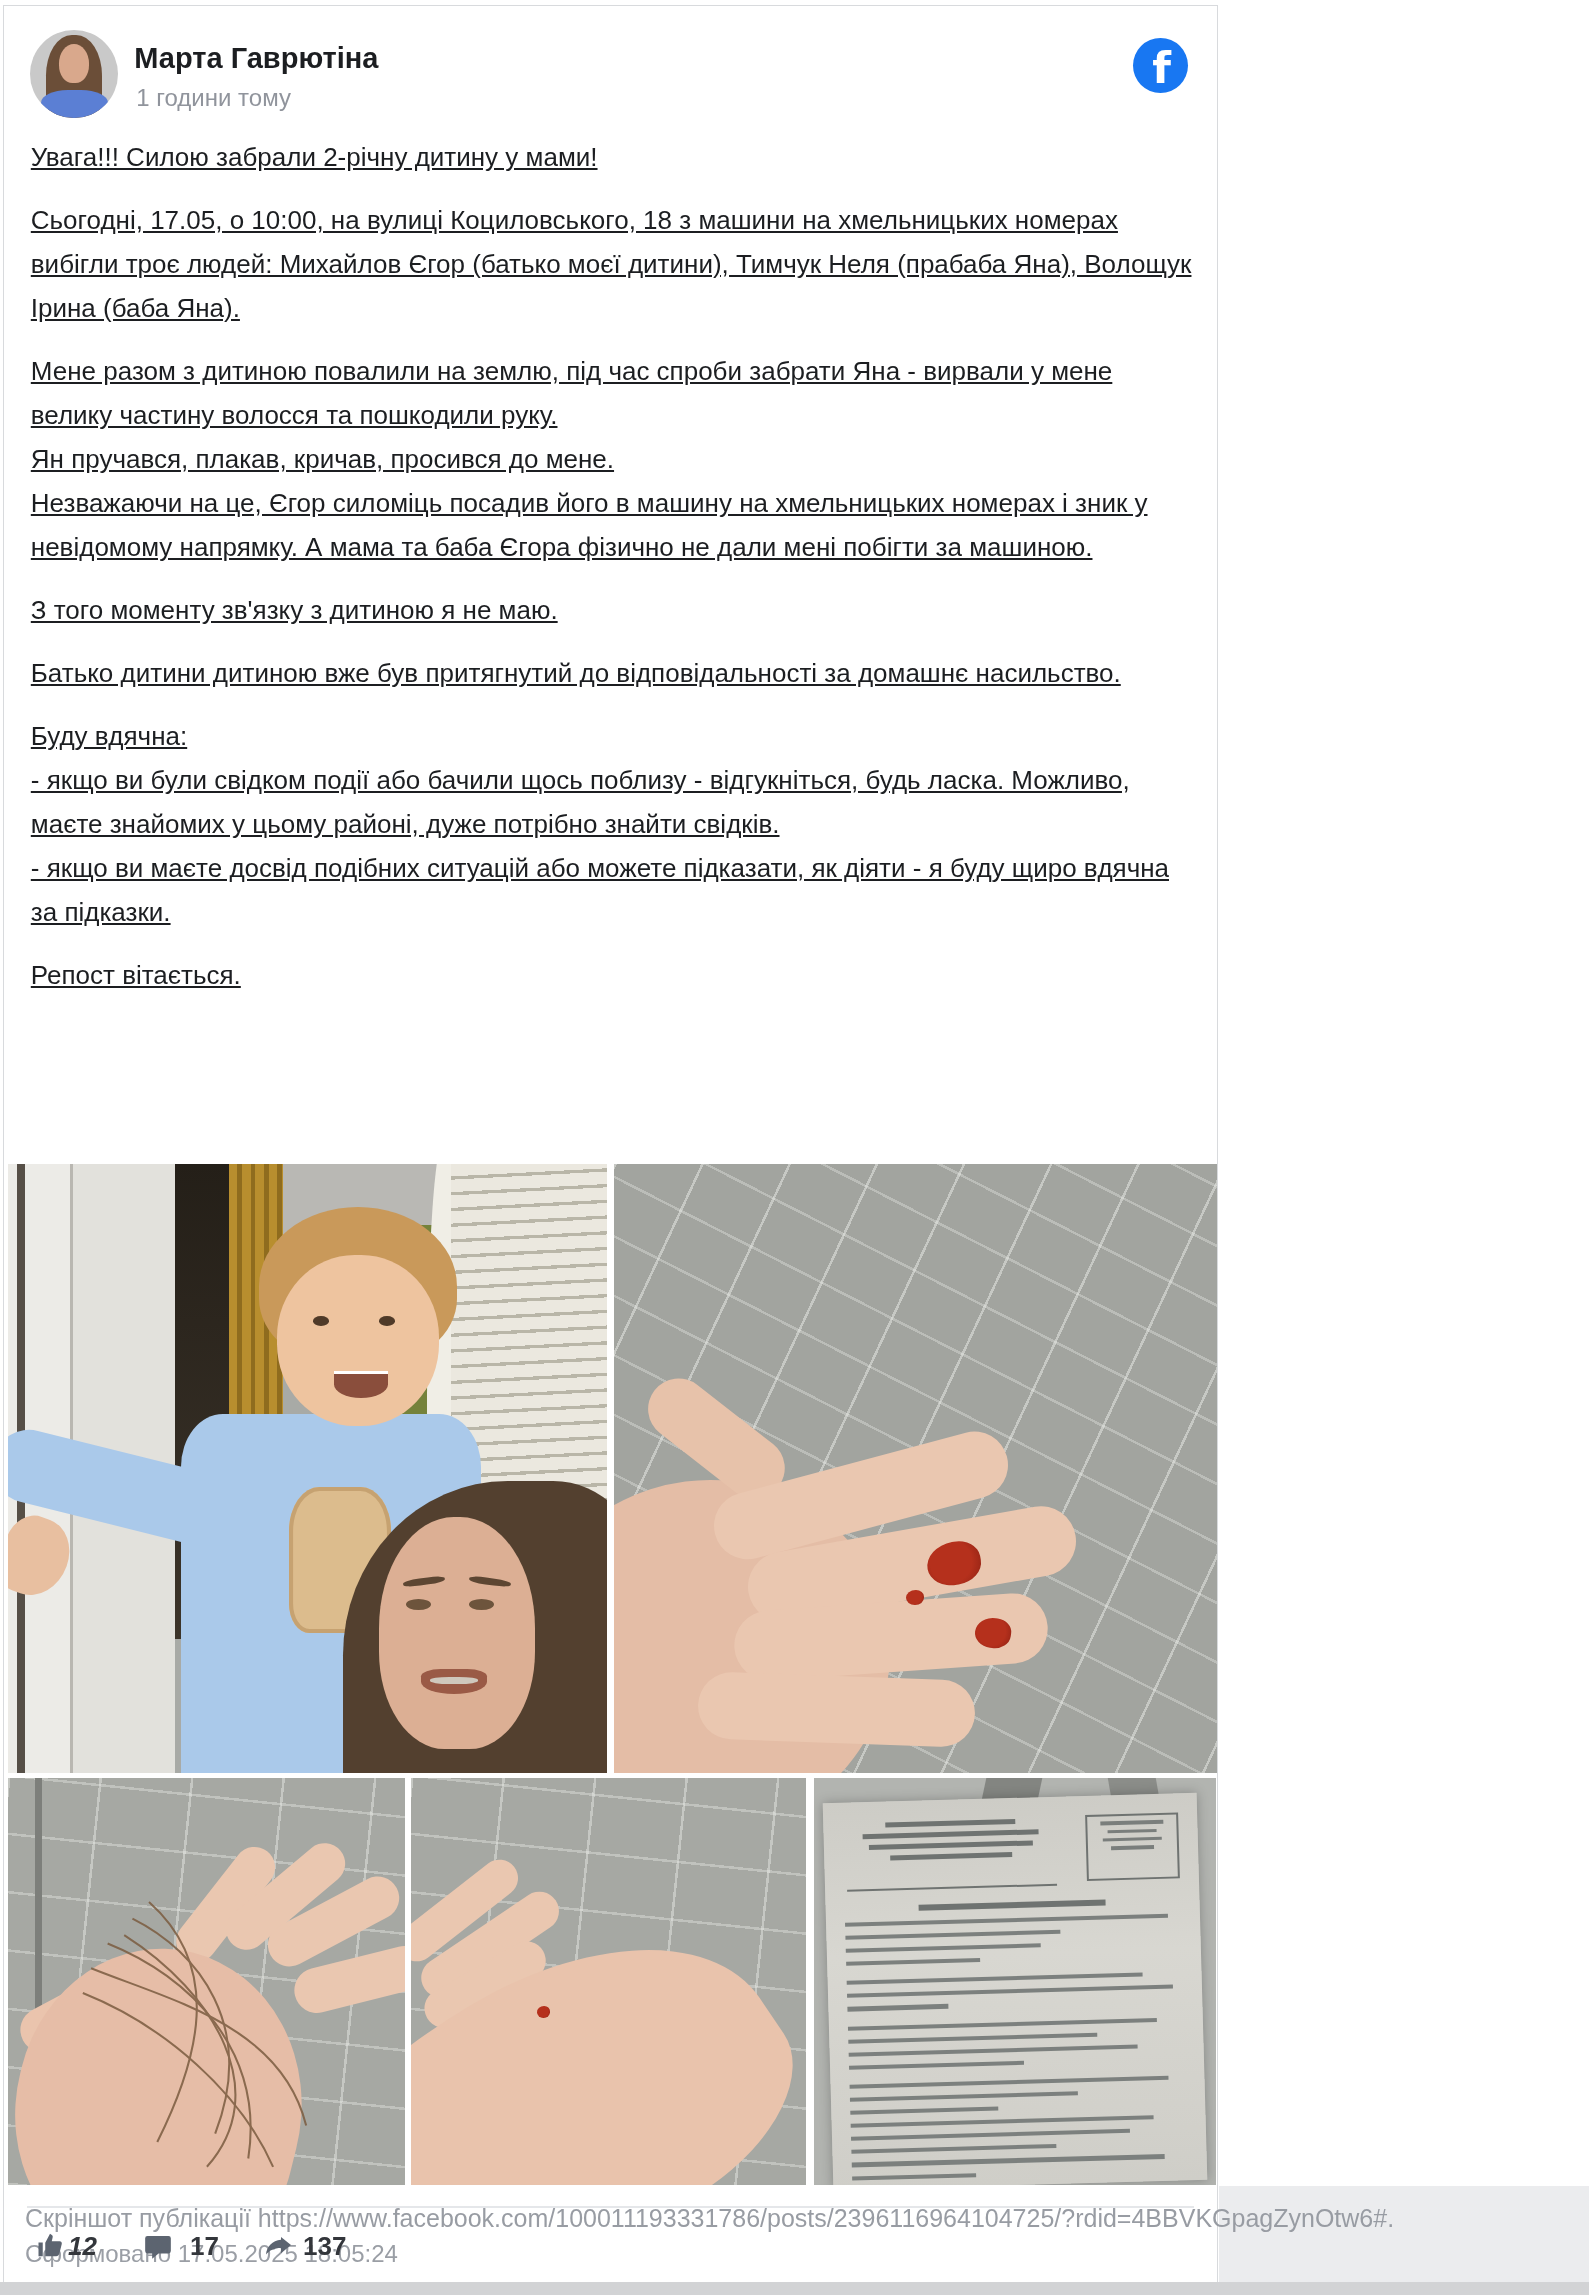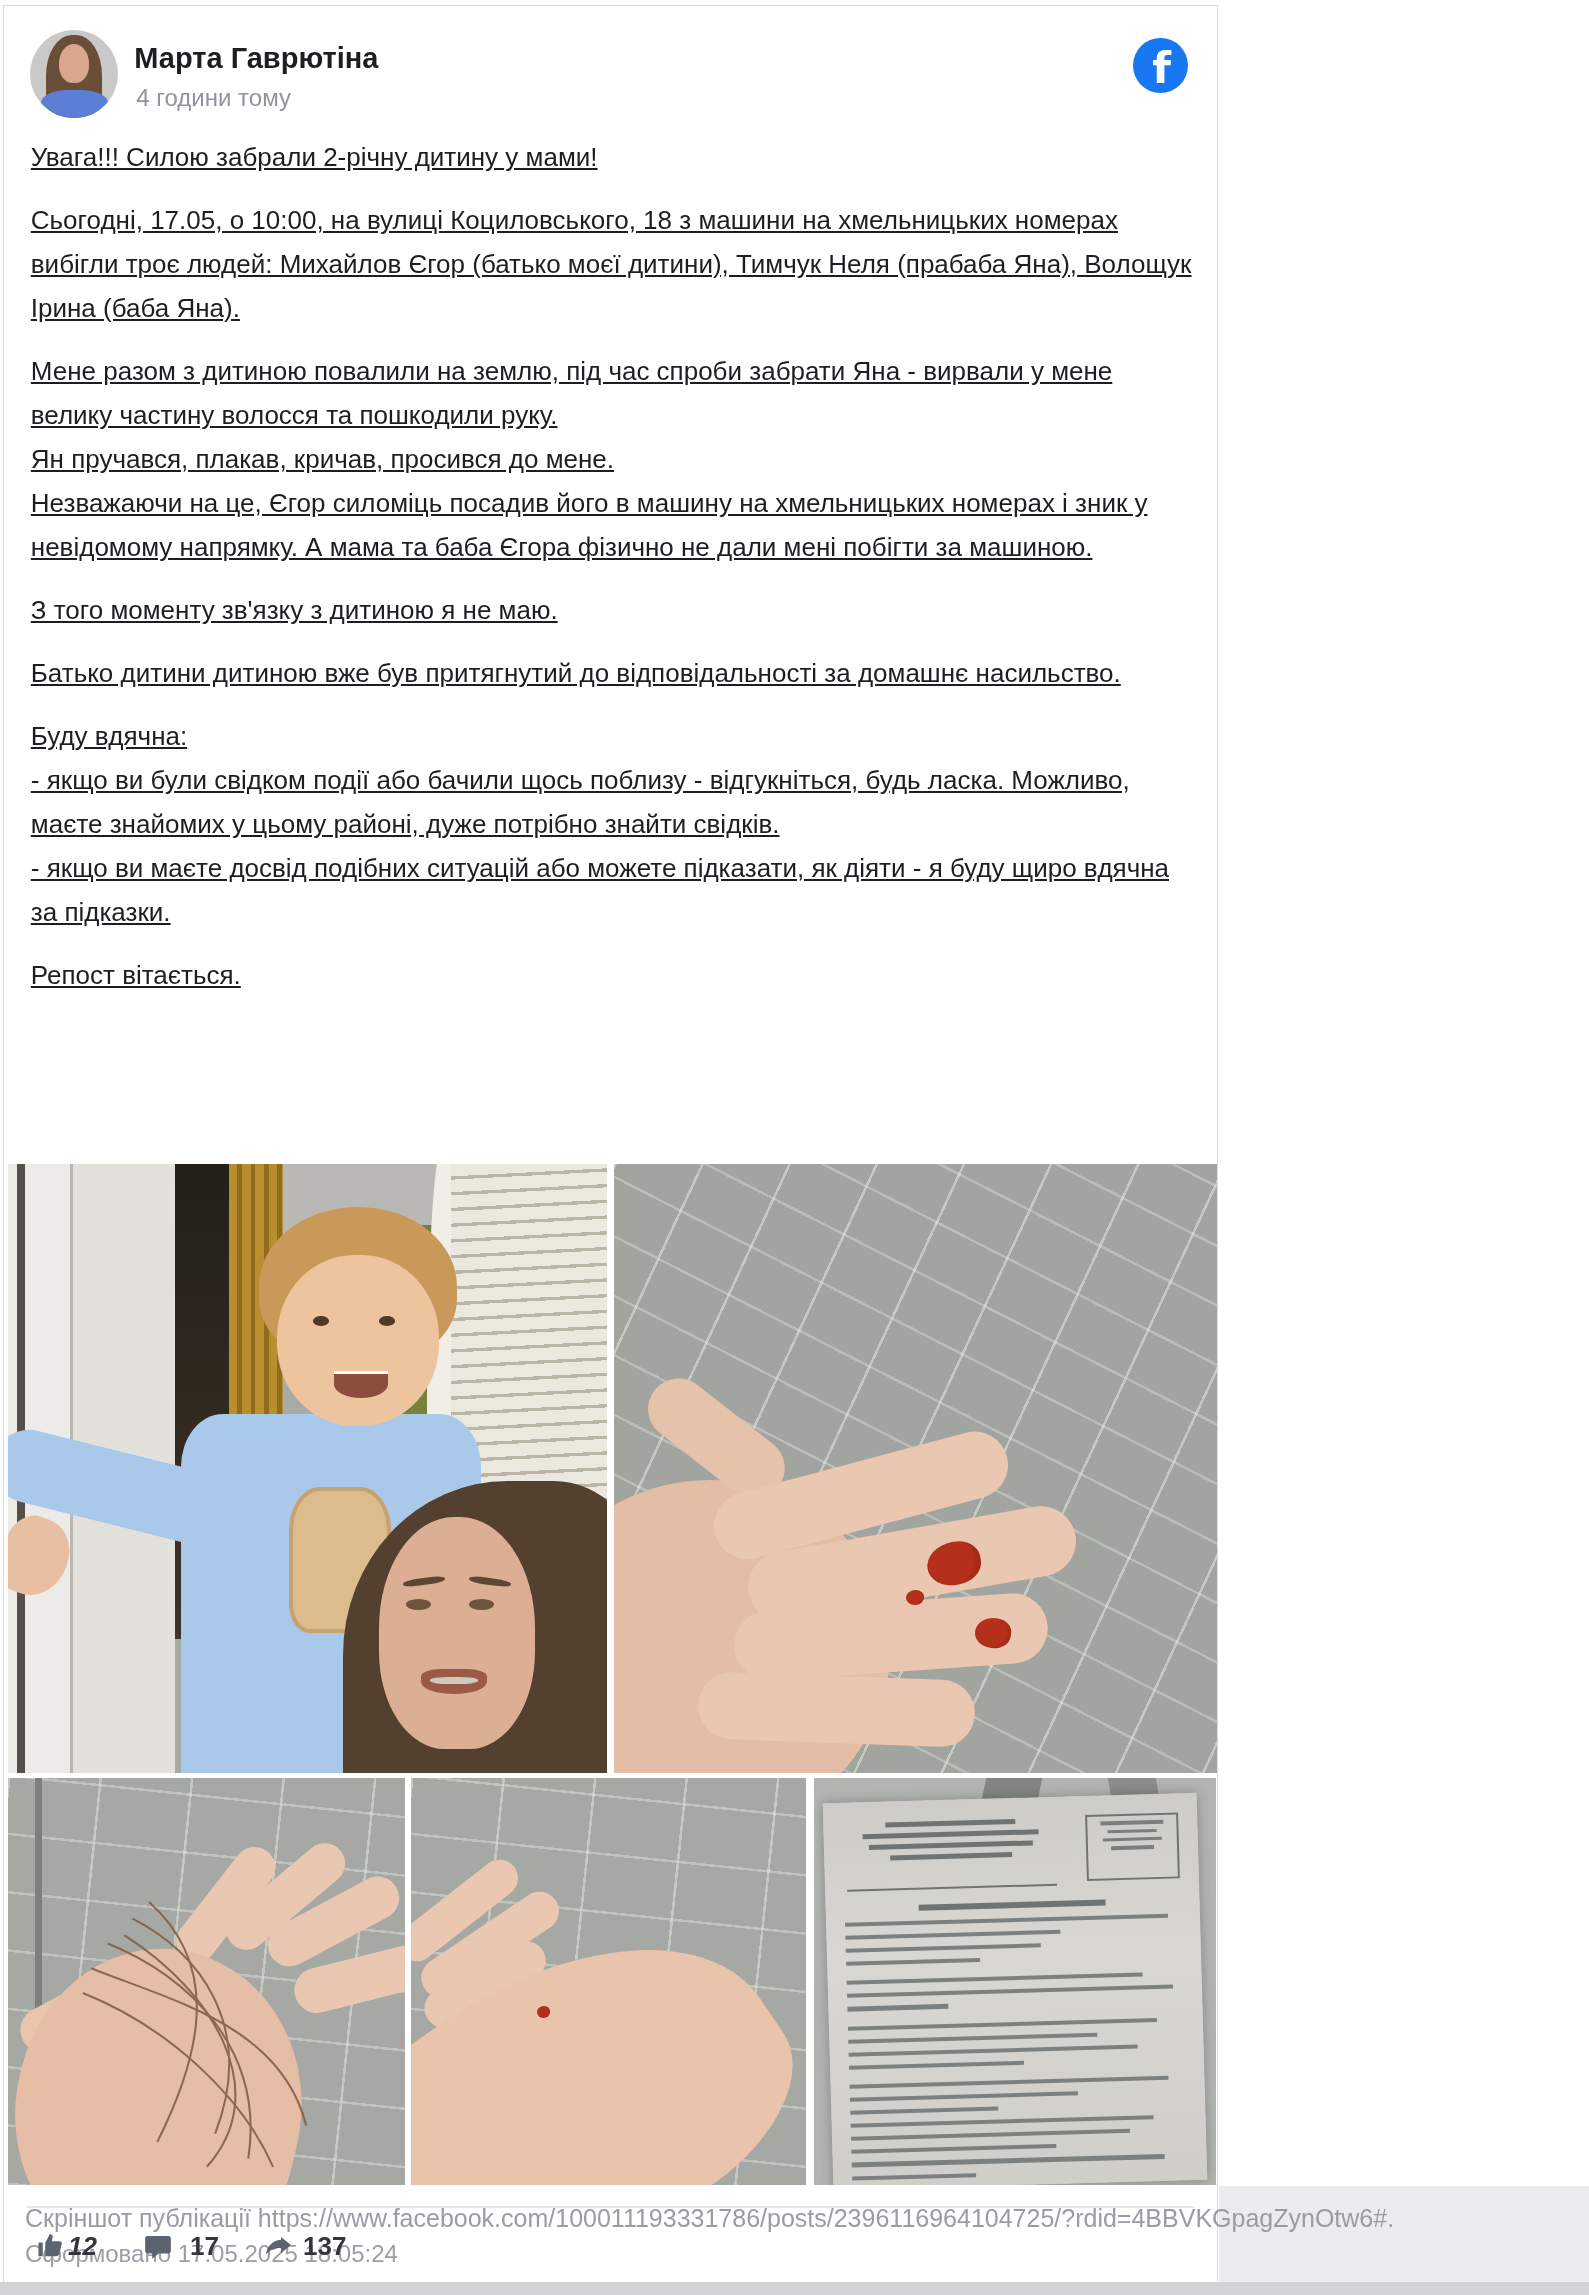--- a/index.html
+++ b/index.html
@@ -119,21 +119,21 @@
 
 <div class="page">
   <div class="card">
 
     <div class="avatar">
       <div class="hair"></div>
       <div class="face"></div>
       <div class="shirt"></div>
     </div>
     <div class="author">Марта Гаврютіна</div>
-    <div class="time">4 години тому</div>
+    <div class="time">1 години тому</div>
     <div class="fb-badge">
       <span>f</span>
     </div>
 
     <div class="post-text">
       <p>Увага!!! Силою забрали 2-річну дитину у мами!</p>
       <p>Сьогодні, 17.05, о 10:00, на вулиці Коциловського, 18 з машини на хмельницьких номерах вибігли троє людей: Михайлов Єгор (батько моєї дитини), Тимчук Неля (прабаба Яна), Волощук Ірина (баба Яна).</p>
       <p>Мене разом з дитиною повалили на землю, під час спроби забрати Яна - вирвали у мене велику частину волосся та пошкодили руку.
 Ян пручався, плакав, кричав, просився до мене.
 Незважаючи на це, Єгор силоміць посадив його в машину на хмельницьких номерах і зник у невідомому напрямку. А мама та баба Єгора фізично не дали мені побігти за машиною.</p>

